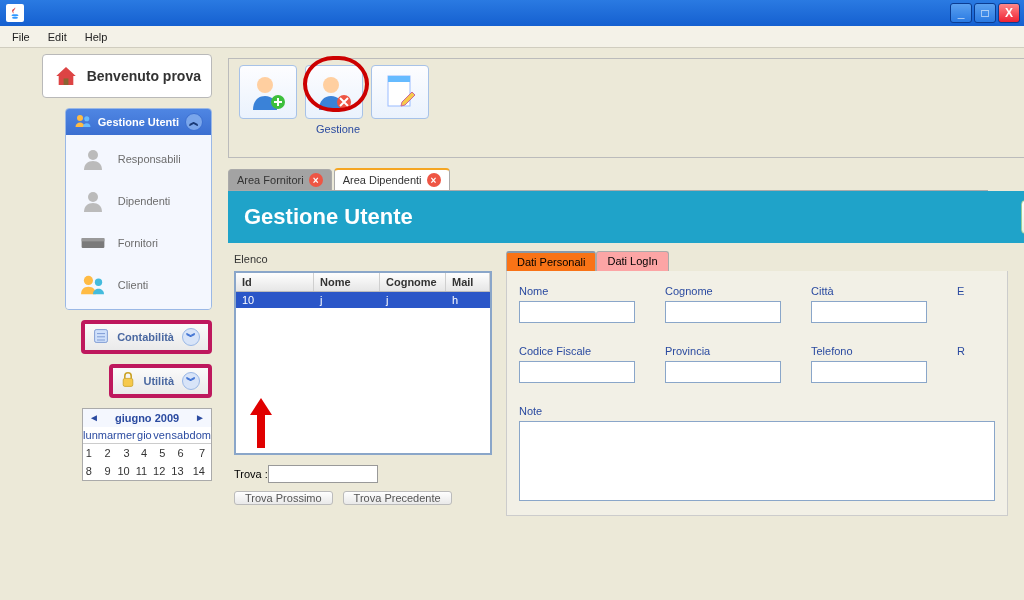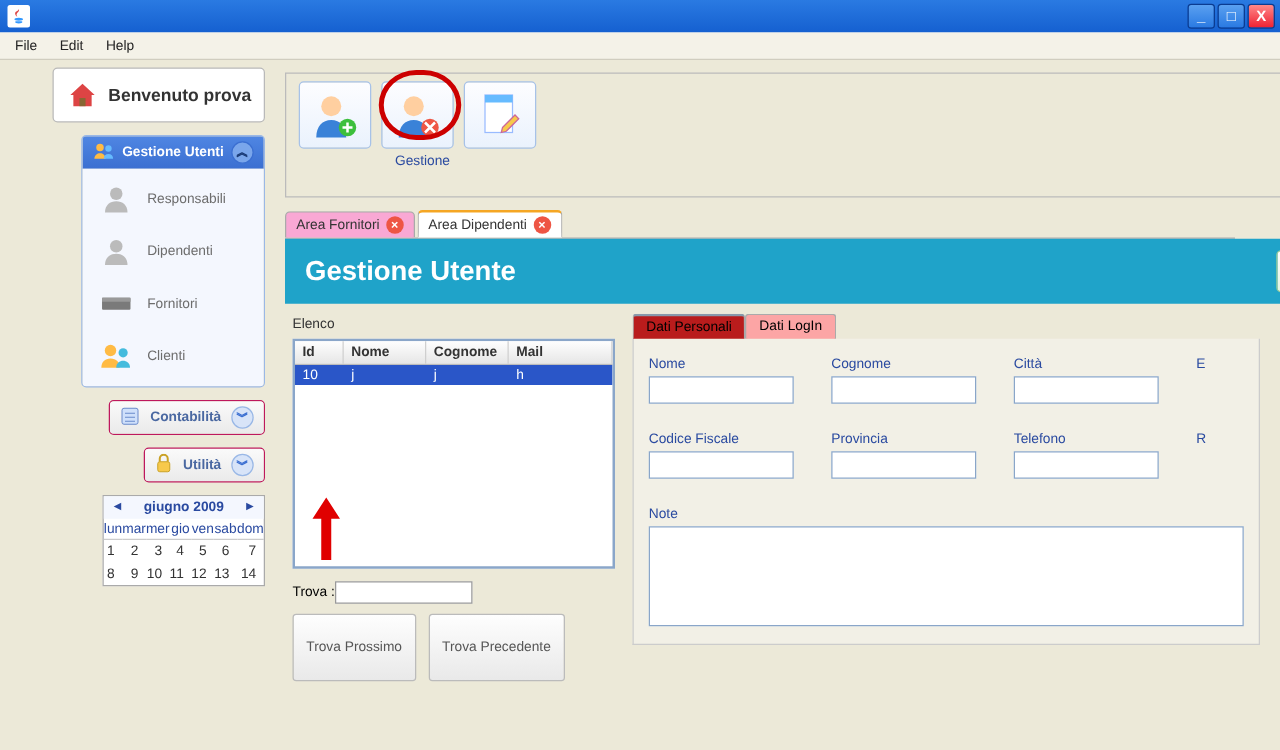--- a/index.html
+++ b/index.html
@@ -23,69 +23,69 @@
   .welcome-text{ font-size:14px; font-weight:bold; color:#333;}
   .house-icon{width:26px;height:26px;}
 
   .collap { border:1px solid #9ab8e6; border-radius:4px; overflow:hidden; }
   .collap-header { background:linear-gradient(#4f86e3,#3b6fd1); color:#fff; height:26px; display:flex; align-items:center; padding:0 8px; font-weight:bold; font-size:12px; gap:6px; cursor:default;}
   .collap-header .chev{ margin-left:auto; width:18px; height:18px; border-radius:9px; background:#7aa6eb; border:1px solid #3b6fd1; display:flex; align-items:center; justify-content:center; color:#1a3a75; font-size:10px;}
   .collap-body { background:#f4f7fe; padding:6px 4px; display:flex; flex-direction:column; gap:6px;}
   .nav-item{ display:flex; align-items:center; gap:10px; padding:4px 8px; color:#6d6d6d; cursor:default;}
   .nav-icon{width:30px; height:28px; display:flex; align-items:center; justify-content:center;}
 
-  .collap2 { border:1px solid #be185d; border-radius:4px; overflow:hidden;}
+  .collap2 { border:4px solid #be185d; border-radius:4px; overflow:hidden;}
   .collap2-header{ background:linear-gradient(#fafafa,#eaeaea); height:26px; display:flex; align-items:center; padding:0 8px; color:#4a68a1; font-weight:bold; gap:8px; cursor:default;}
   .collap2-header .chev{ margin-left:auto; width:18px; height:18px; border-radius:9px; background:#d8e4f8; border:1px solid #9ab8e6; display:flex; align-items:center; justify-content:center; color:#3b6fd1; font-size:10px;}
 
   .cal { border:1px solid #aaa; background:#fff;}
   .cal-head { display:flex; align-items:center; justify-content:center; background:#f4f7fe; color:#2a4aa0; font-weight:bold; padding:3px; position:relative;}
   .cal-head .arrow{position:absolute; top:3px; font-size:10px; color:#2a4aa0; cursor:default;}
   .cal table{width:100%; border-collapse:collapse;}
   .cal th{font-weight:normal; color:#2a4aa0; padding:2px 0; border-bottom:1px solid #ccc;}
   .cal td{ text-align:right; padding:2px 6px 2px 0; color:#333; height:18px;}
 
   .main { flex:1; padding:10px 0 0 10px; position:relative; overflow:hidden;}
   .toolbar-frame{ border:1px solid #bbb; height:100px; width:852px; padding:6px 10px; background:#ece9d8; display:flex; flex-direction:column;}
   .toolbar-row{display:flex; gap:8px;}
   .tb-btn{ width:58px; height:54px; border:1px solid #a7c2e8; border-radius:4px; background:linear-gradient(#fdfdff,#eaf2fd); display:flex; align-items:center; justify-content:center; cursor:default;}
   .tb-group-label{ color:#2a4aa0; text-align:center; width:198px; margin-top:4px; font-size:11px;}
   .red-circle{ position:absolute; border:4px solid #cc0000; border-radius:50%/55%; }
 
   .tabs { margin-top:10px; display:flex; height:22px; align-items:flex-end;}
-  .tab { border:1px solid #aaa; border-bottom:none; background:#f9a8d4; border-radius:4px 4px 0 0; padding:3px 8px; margin-right:2px; display:flex; align-items:center; gap:5px; color:#333; cursor:default;}
+  .tab { border:1px solid #aaa; border-bottom:none; background:#a3a3a3; border-radius:4px 4px 0 0; padding:3px 8px; margin-right:2px; display:flex; align-items:center; gap:5px; color:#333; cursor:default;}
   .tab.active{ background:#fff; border-top:2px solid #f5a623;}
   .tab .closex{ width:14px; height:14px; border-radius:7px; background:#e54; color:#fff; display:flex; align-items:center; justify-content:center; font-size:10px; font-weight:bold;}
   .tab-underline{border-top:1px solid #aaa; width:760px;}
 
   .page-head{ background:#1fa3c9; height:52px; width:888px; display:flex; align-items:center; padding:0 16px; margin-top:0;}
   .page-title{ color:#fff; font-size:22px; font-weight:bold; }
   .save-btn{ margin-left:auto; background:linear-gradient(#fefefe,#e3f6e3); border:1px solid #9c9; border-radius:4px; height:34px; padding:0 10px; display:flex; align-items:center; gap:6px; color:#228822; font-weight:bold;}
   .save-btn .chk{ width:22px; height:22px; border-radius:11px; background:#bbb; display:flex; align-items:center; justify-content:center; color:#fff;}
 
   .workarea{ display:flex; gap:14px; padding:8px 0 0 6px; width:790px;}
   .elenco-panel{ width:258px; }
   .elenco-label{ color:#333; margin:2px 0 6px 0;}
   .grid{ border:2px solid #8aa6c9; background:#fff; height:184px; display:flex; flex-direction:column;}
   .grid-head{ display:flex; background:linear-gradient(#fefefe,#e6e6e6); border-bottom:1px solid #bcbcbc;}
   .gh{ padding:3px 6px; border-right:1px solid #cfcfcf; font-weight:bold; color:#333;}
   .grid-body{flex:1; overflow:auto;}
   .grow{ display:flex; color:#fff; background:#2a56c8;}
   .gc{ padding:2px 6px;}
-  .col-id{width:39px;} .col-nome{width:66px;} .col-cogn{width:66px;} .col-mail{flex:1;}
+  .col-id{width:78px;} .col-nome{width:66px;} .col-cogn{width:66px;} .col-mail{flex:1;}
   .red-arrow{ position:absolute; color:#e00000;}
   .trova-row{ margin-top:10px; display:flex; align-items:center; gap:0;}
   .trova-row input{ border:1px solid #999; height:18px; width:110px; padding:0 3px;}
-  .btn{ border:1px solid #bbb; background:linear-gradient(#fefefe,#e9e9e9); border-radius:3px; padding:20px 10px; color:#555; cursor:default;}
+  .btn{ border:1px solid #bbb; background:linear-gradient(#fefefe,#e9e9e9); border-radius:3px; padding:0 10px; color:#555; cursor:default;}
   .btn-row{margin-top:8px; display:flex; gap:10px;}
 
   .detail-panel{ flex:1; }
   .dtabs{ display:flex; }
   .dtab{ border:1px solid #aaa; border-bottom:none; border-radius:3px 3px 0 0; padding:3px 10px; background:#fca5a5; cursor:default;}
-  .dtab.active{ background:#b91c1c; border-top:2px solid #89a;}
+  .dtab.active{ background:#f97316; border-top:2px solid #89a;}
   .form-area{ padding:14px 12px; display:flex; flex-direction:column; gap:22px; background:#f2f0e6; border:1px solid #ccc; border-top:none; width:502px;}
   .form-row{ display:flex; gap:30px;}
   .field{ display:flex; flex-direction:column; gap:4px; }
   .field label{ color:#2a4aa0; }
   .field input{ border:1px solid #8aa6c9; height:22px; width:116px; padding:0 4px; background:#fff;}
   .note-area{ border:1px solid #8aa6c9; background:#fff; height:80px; width:476px;}
   .single-char{ color:#2a4aa0; }
 </style>
 </head>
 <body>

